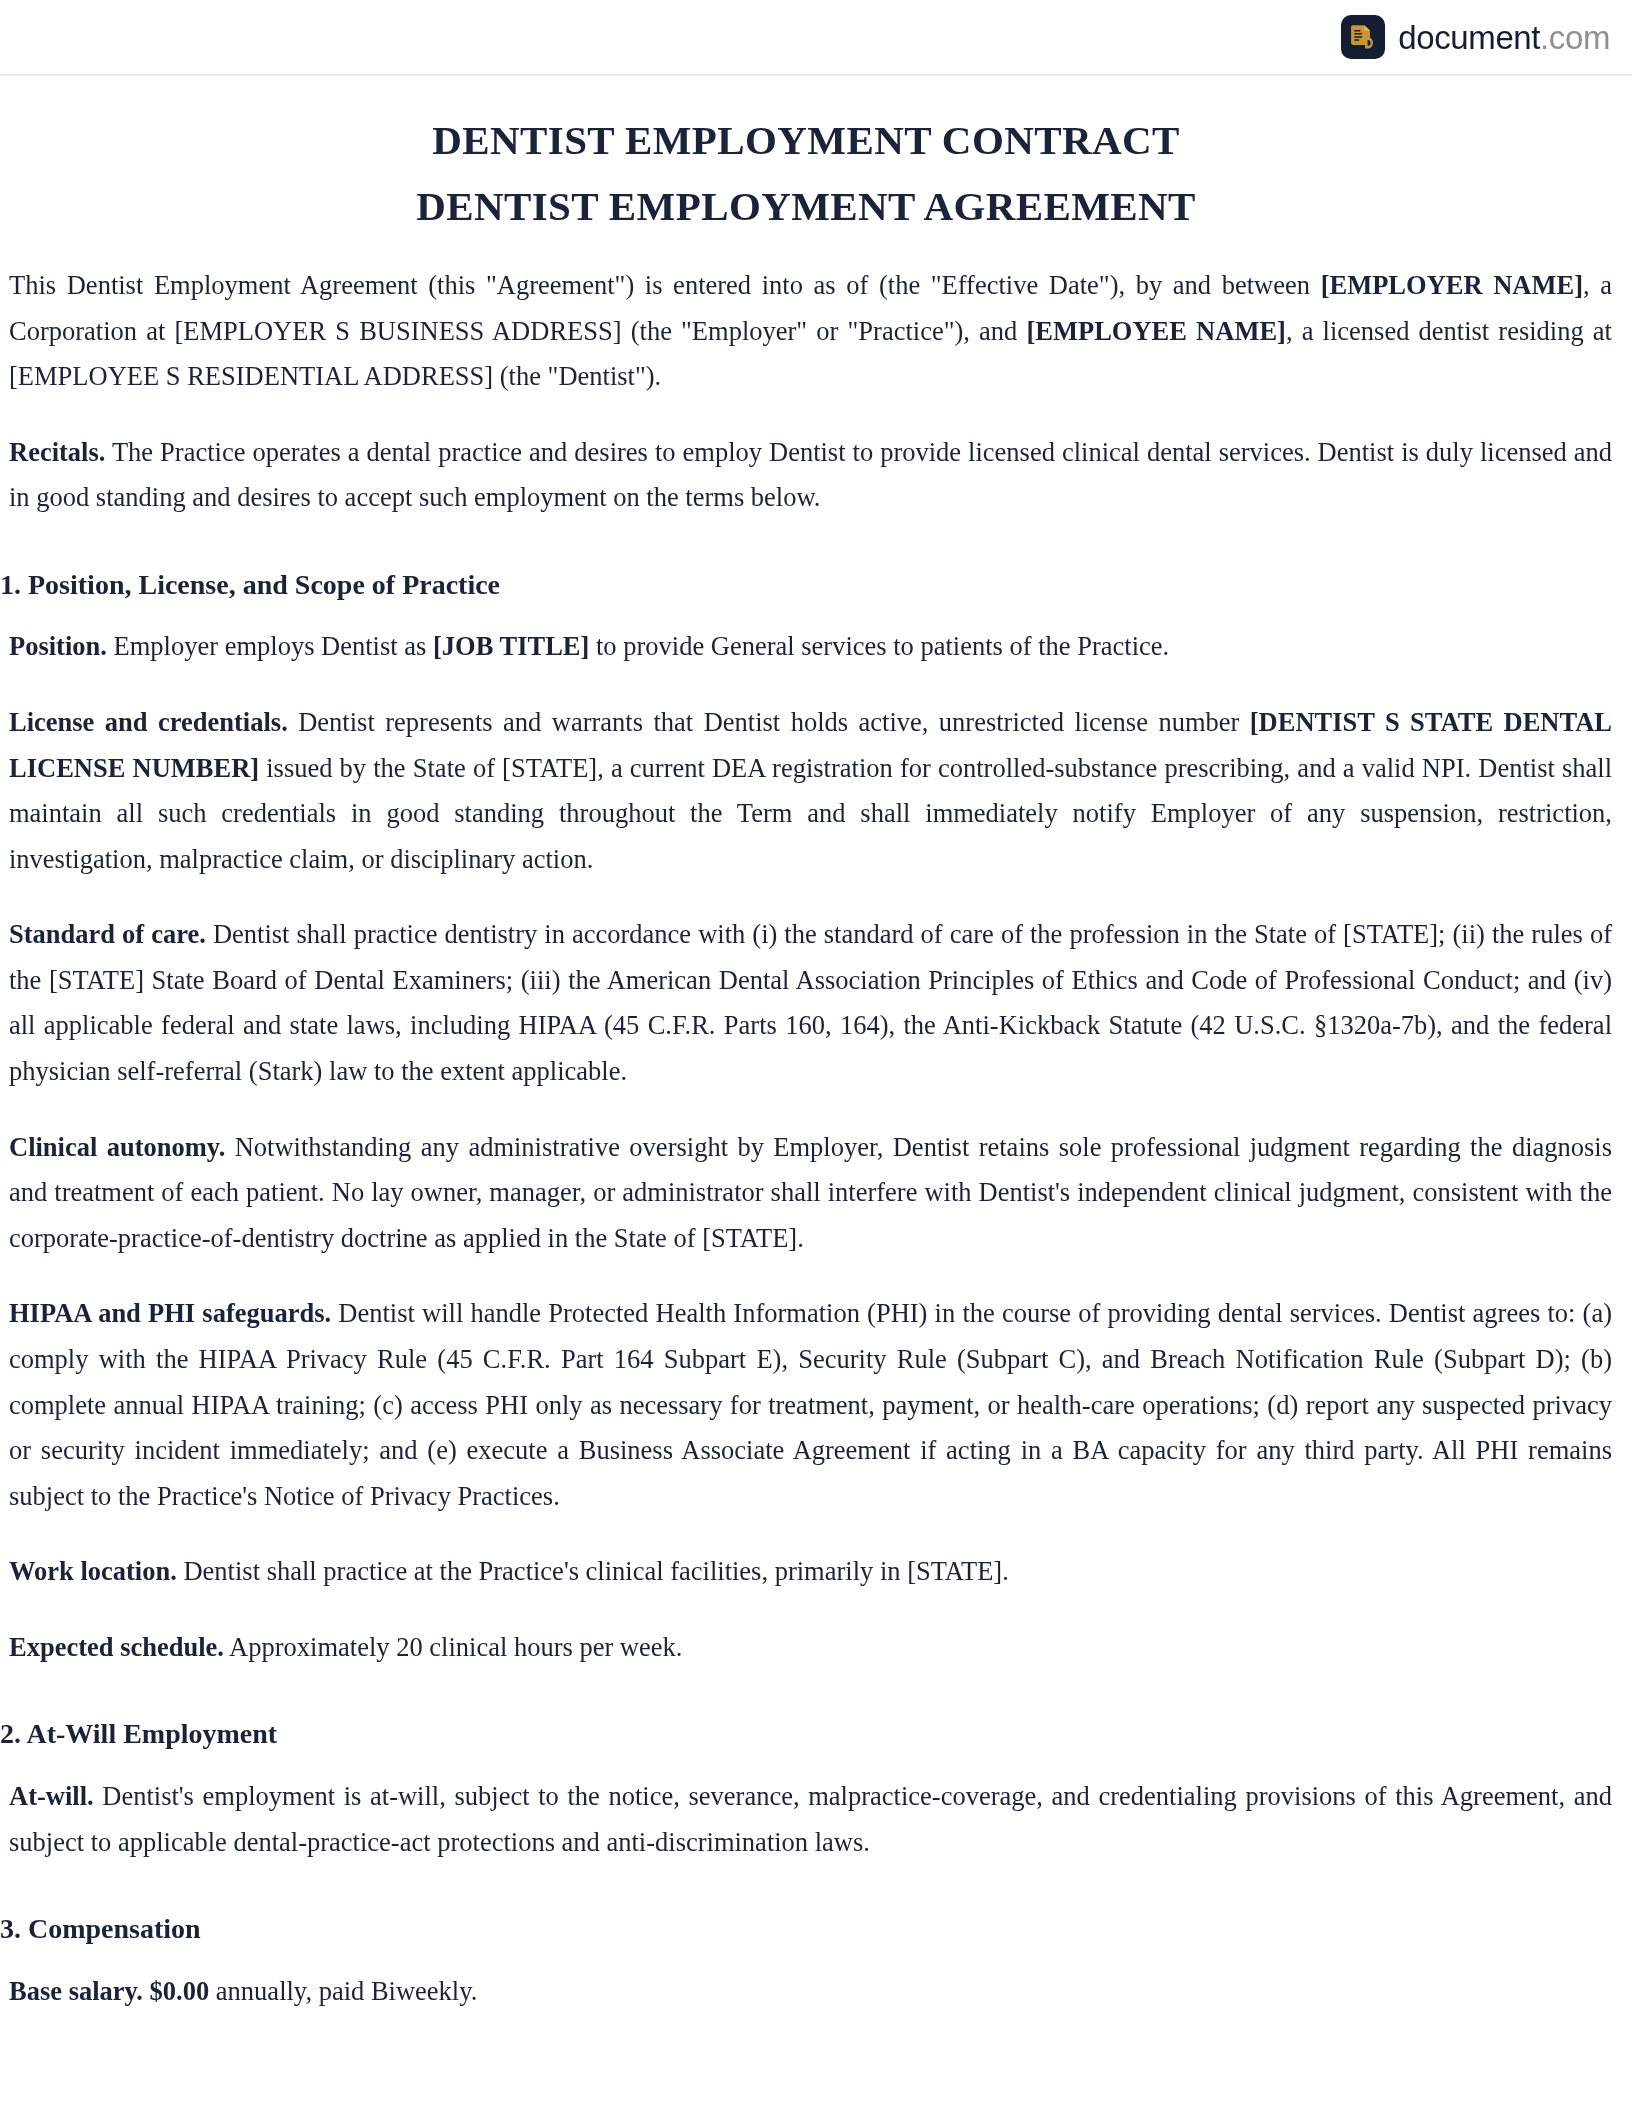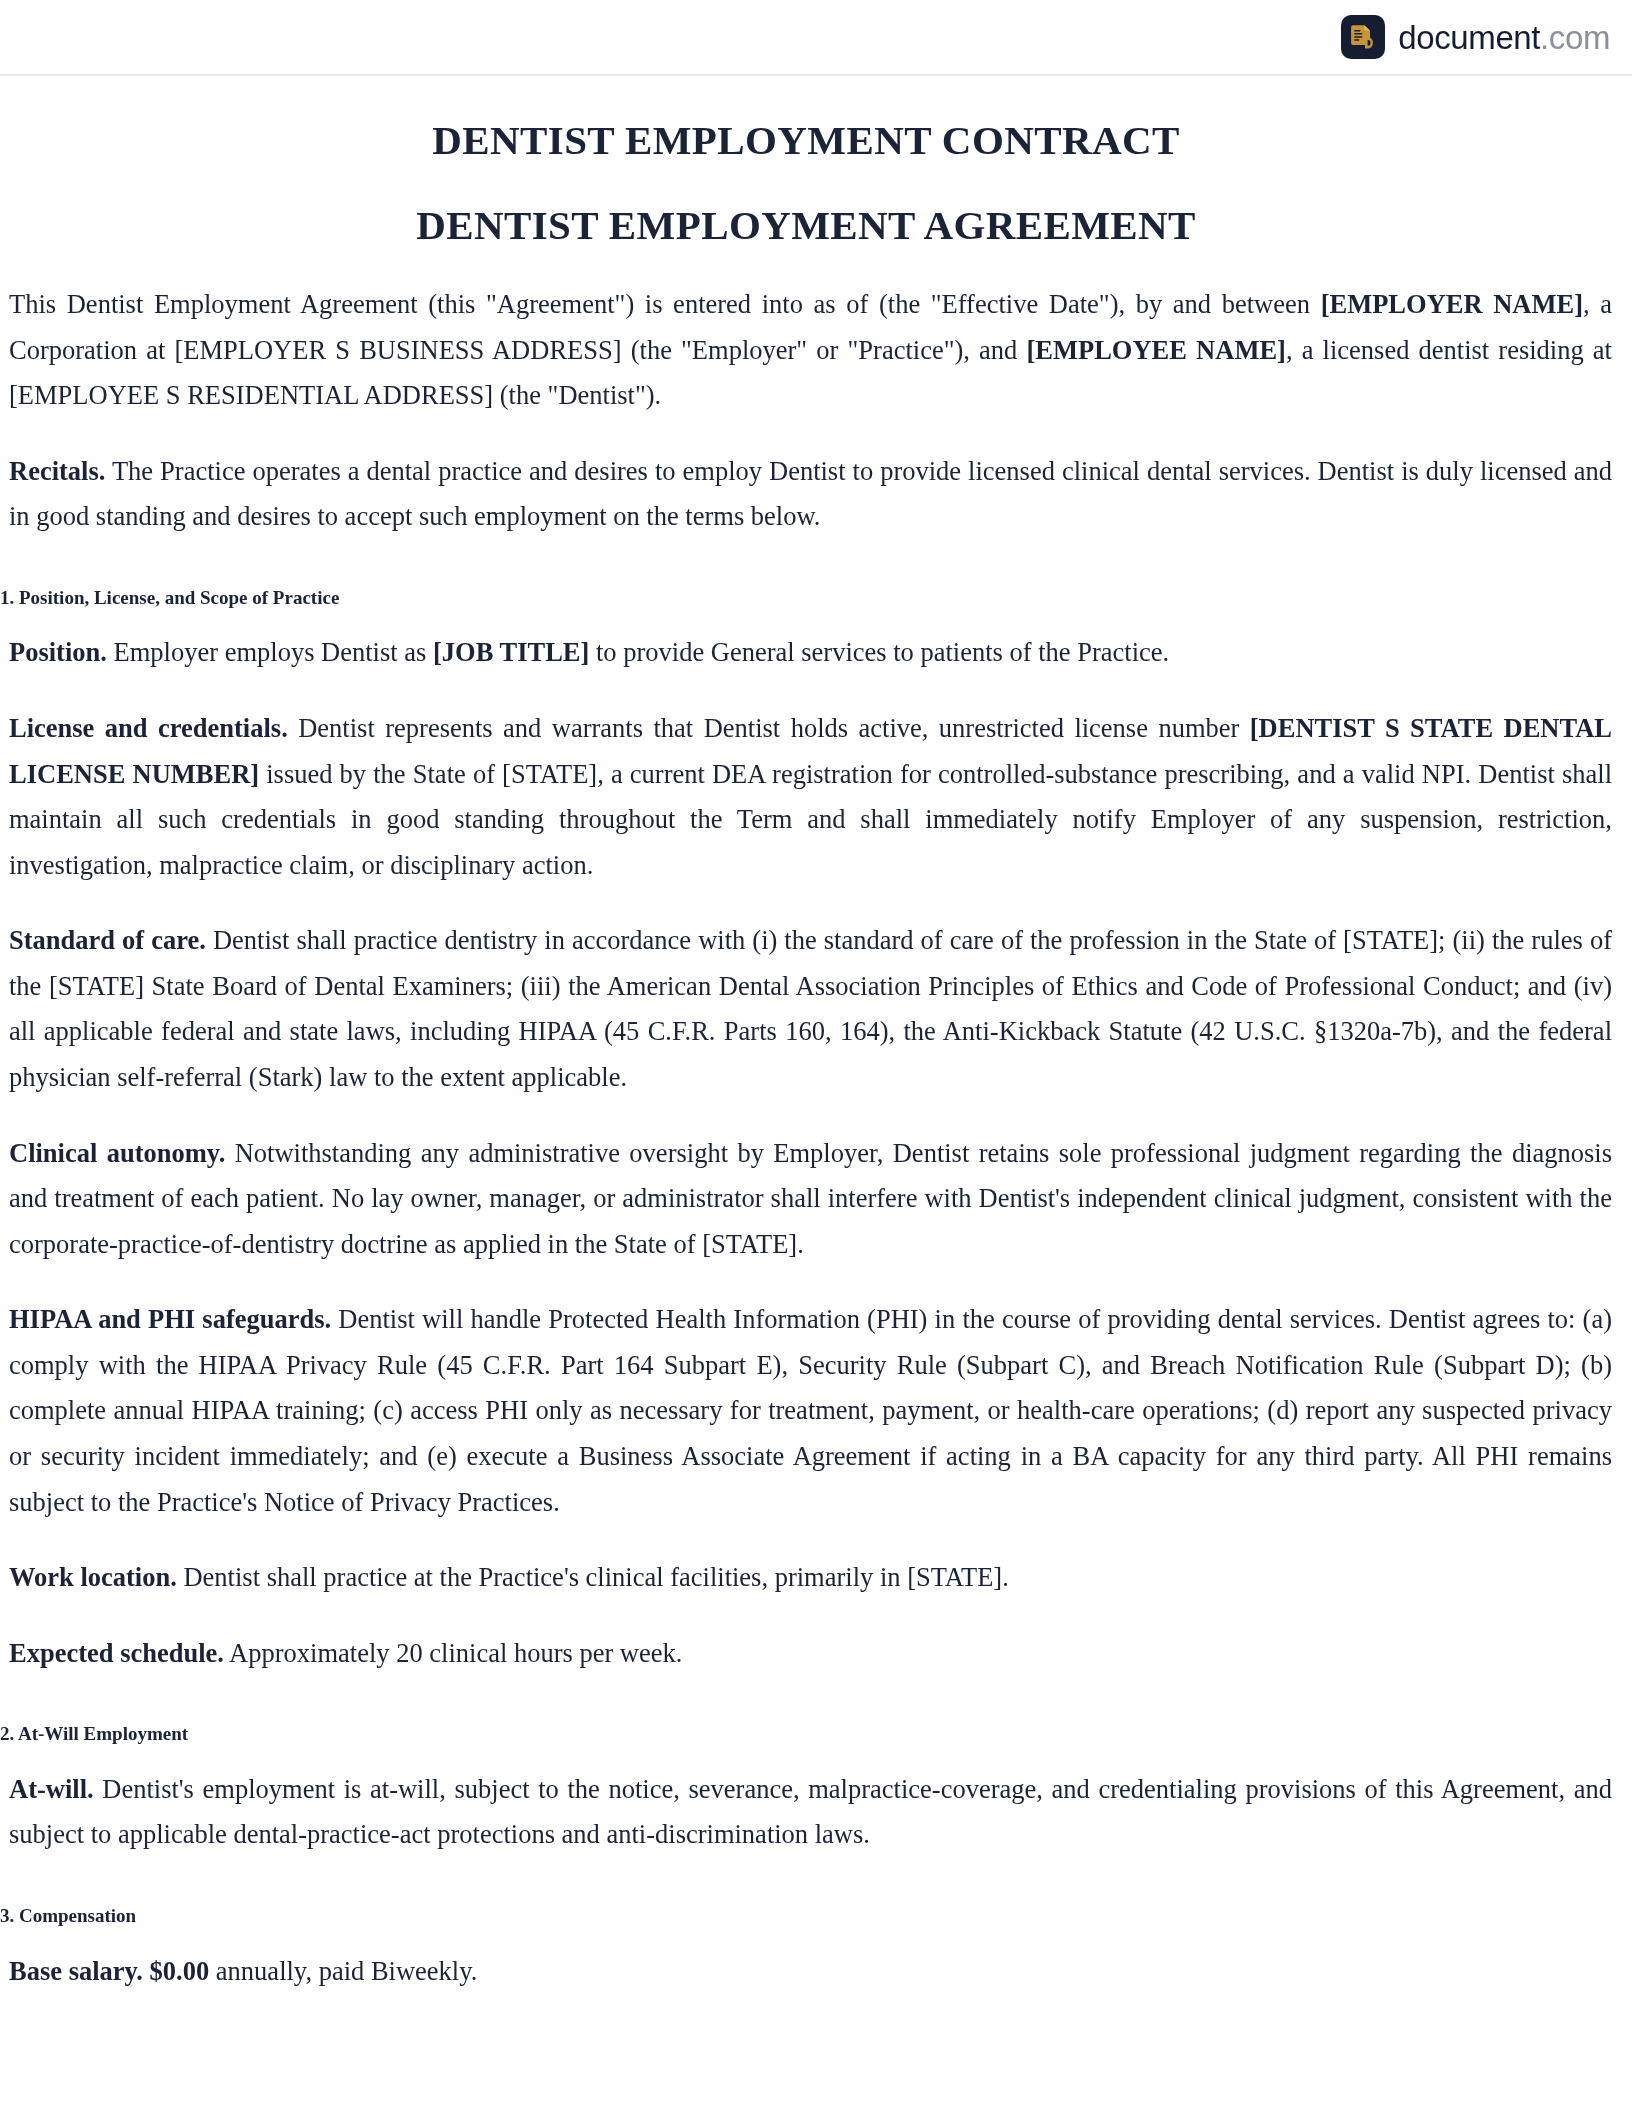--- a/index.html
+++ b/index.html
@@ -72,37 +72,37 @@
     letter-spacing: 0.4px;
     margin: 38px 0 0 0;
     line-height: 1.28;
     color: #1b2338;
   }
   h2.doc-subtitle {
     font-size: 41px;
     font-weight: 700;
     text-align: center;
     letter-spacing: 0.4px;
-    margin: 33px 0 0 0;
+    margin: 14px 0 0 0;
     line-height: 1.28;
     color: #1b2338;
   }
 
   p.para {
     font-size: 26.5px;
     line-height: 1.72;
     text-align: justify;
     text-justify: inter-word;
     margin: 30px 0 0 9px;
     color: #1b2338;
   }
   p.para b, p.para strong { font-weight: 700; }
 
   h3.section-head {
-    font-size: 19px;
+    font-size: 28px;
     font-weight: 700;
     margin: 44px 0 0 0;
     line-height: 1.45;
     text-align: left;
     color: #1b2338;
   }
   h3.section-head + p.para { margin-top: 19px; }
 
   .lead-para { margin-top: 44px; }
 </style>

